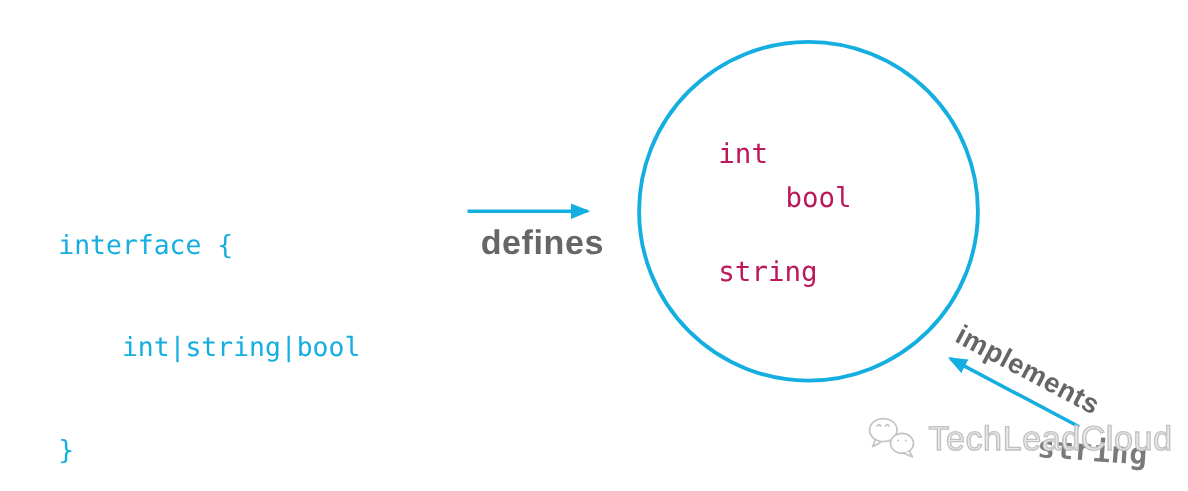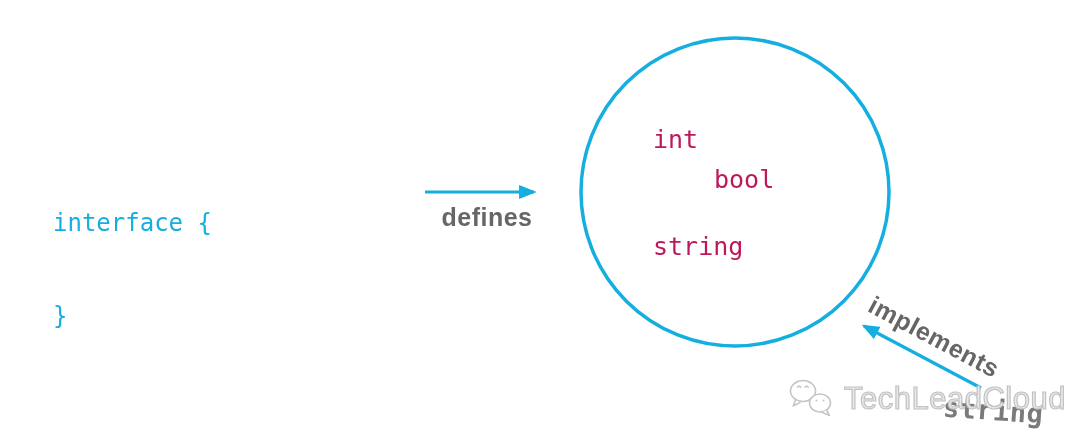--- a/index.html
+++ b/index.html
@@ -33,21 +33,21 @@
 
   .gray-label {
     position: absolute;
     color: #666666;
     font-weight: 600;
     letter-spacing: 0.5px;
   }
   .defines-label {
     left: 437px; top: 203px;
     width: 100px;
-    font-size: 25px;
+    font-size: 31px;
     text-align: center;
   }
   .typeset-label {
     left: 821px; top: 22px;
     font-size: 26px;
   }
   .implements-label {
     left: 934px; top: 337px;
     font-size: 25px;
     transform: translate(-50%, -50%) rotate(28deg);
@@ -105,20 +105,21 @@
 
     <circle cx="735" cy="192" r="154" class="stroke-accent" stroke-width="3.5"></circle>
 
     <line x1="425" y1="192" x2="534" y2="192" class="stroke-accent" stroke-width="3.2" marker-end="url(#ah)"></line>
 
     <line x1="981" y1="388" x2="864" y2="326" class="stroke-accent" stroke-width="3.2" marker-end="url(#ah)"></line>
   </svg>
 
   <div class="code-block mono">
     <div class="code-line">interface {</div>
+    <div class="code-line">    int|string|bool</div>
     <div class="code-line">}</div>
   </div>
 
   <div class="gray-label defines-label">defines</div>
 
 
   <div class="member member-int mono">int</div>
   <div class="member member-bool mono">bool</div>
   <div class="member member-string mono">string</div>
 

